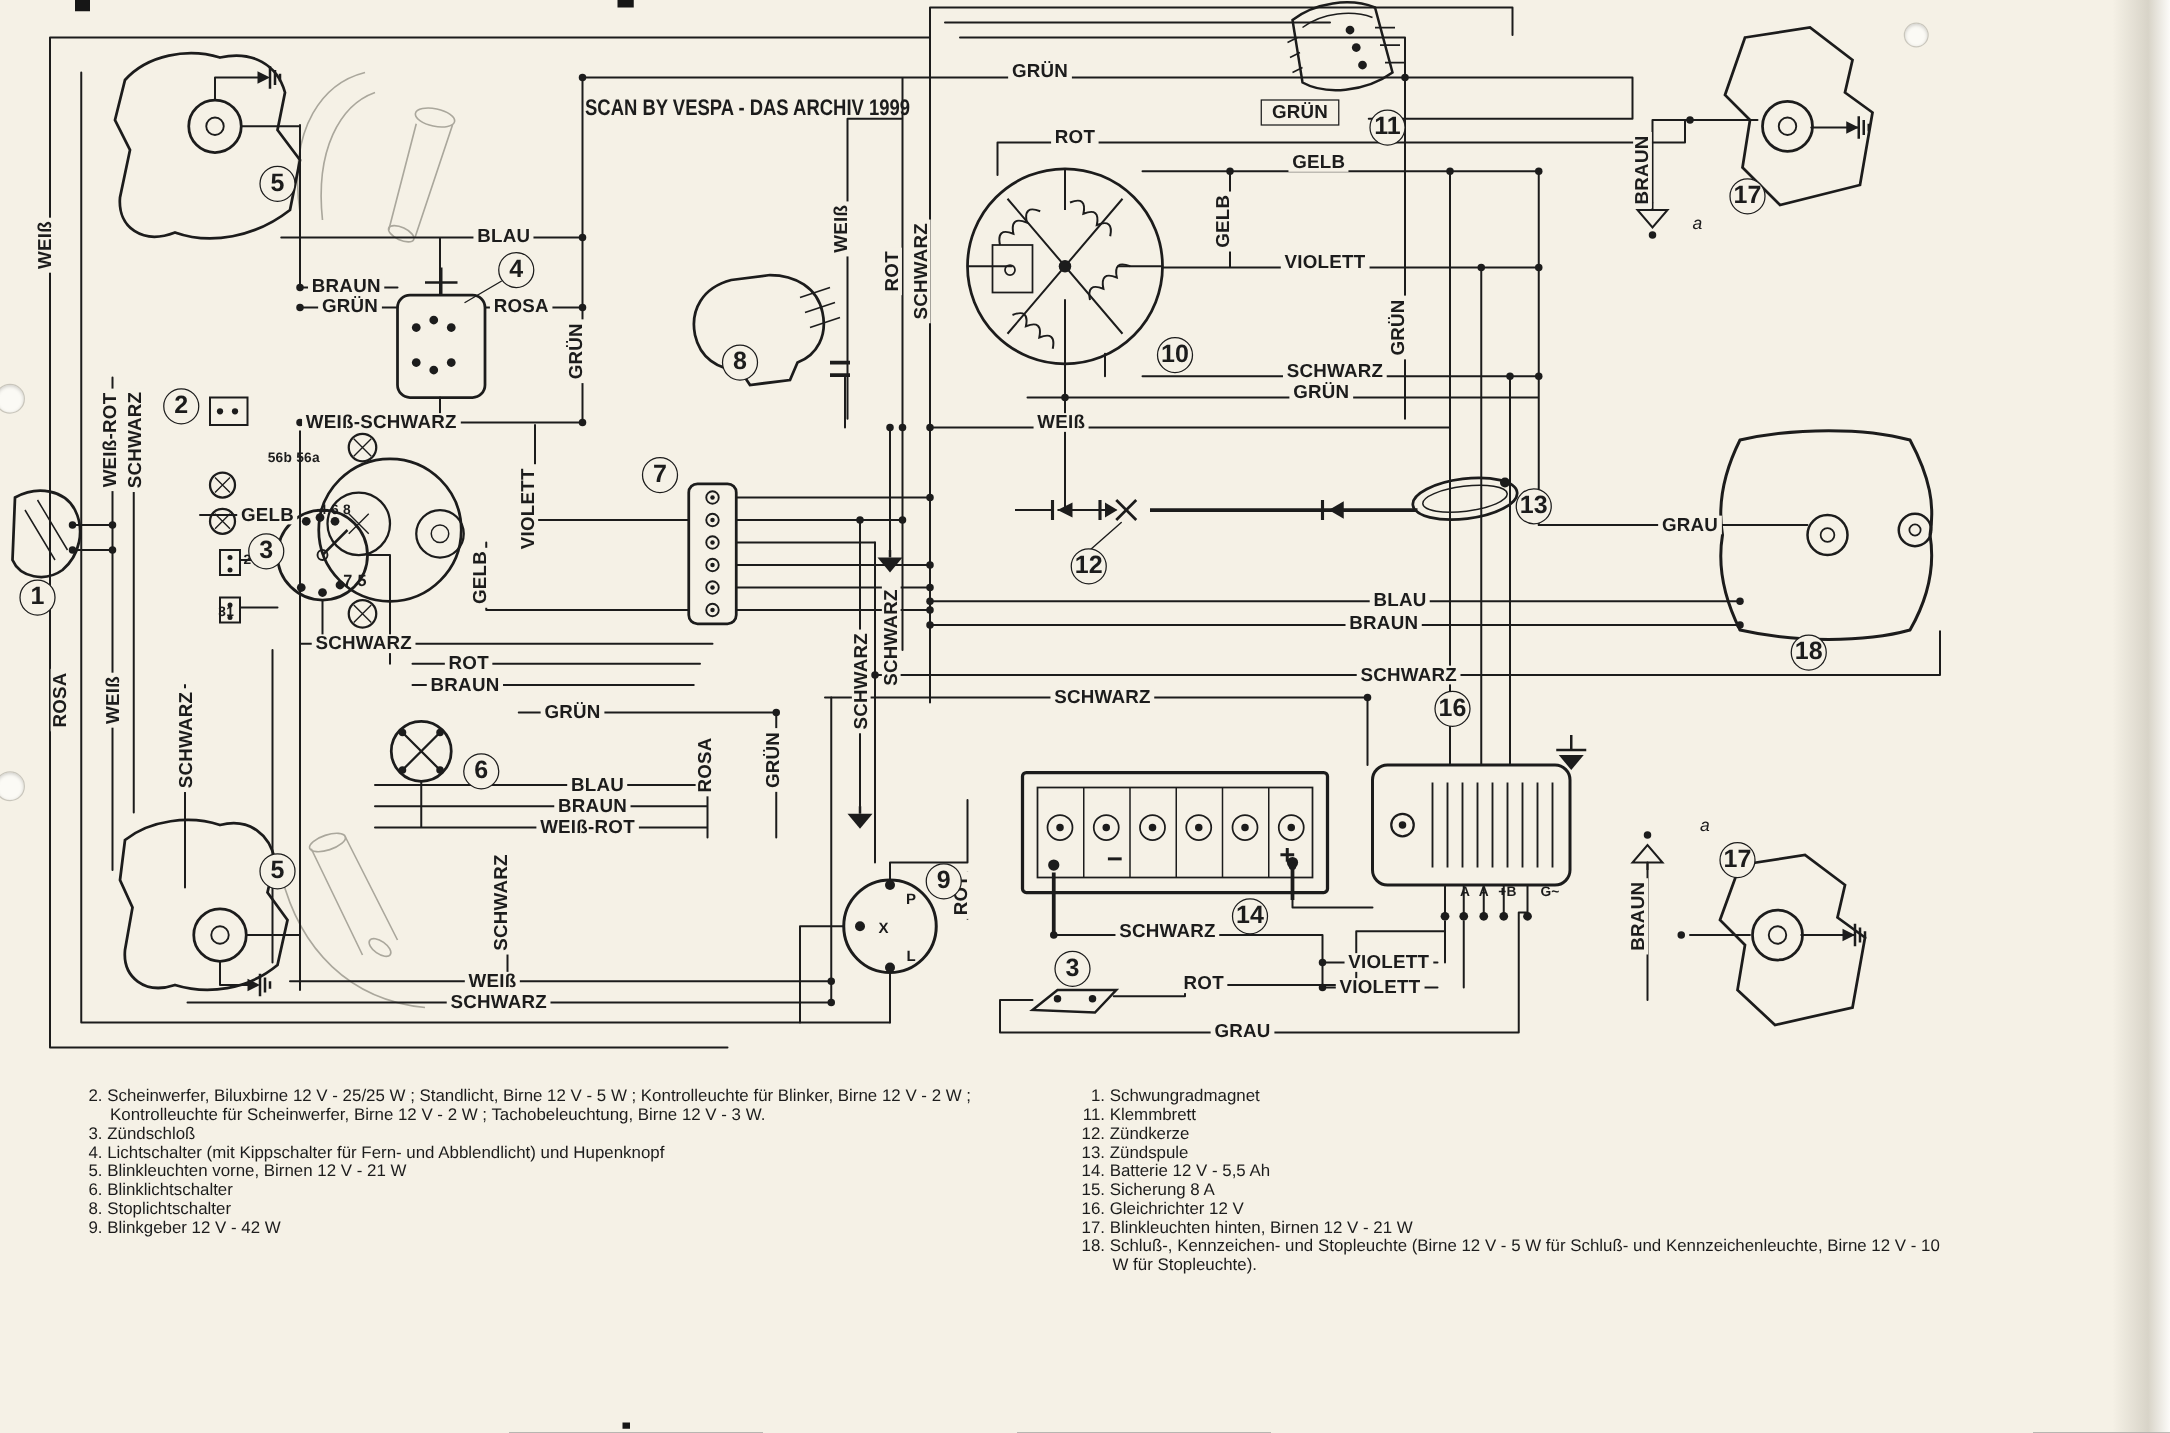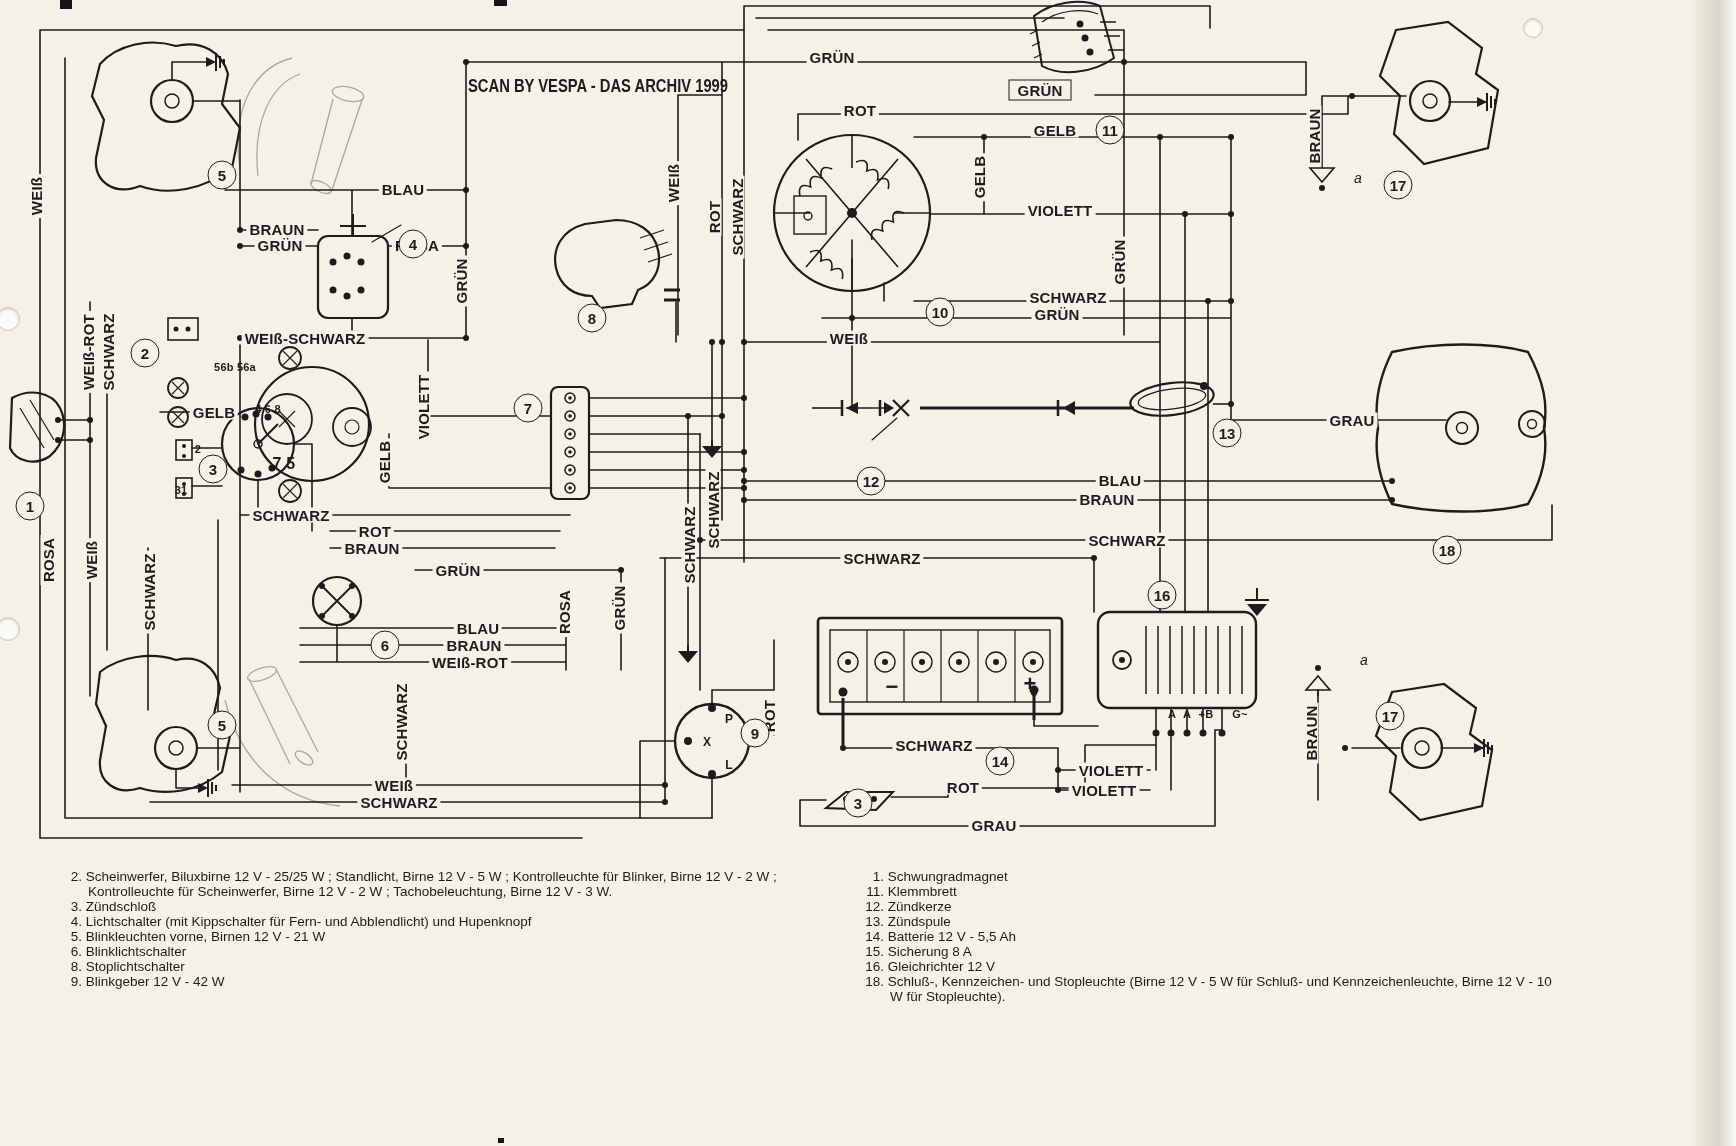--- a/index.html
+++ b/index.html
@@ -8,21 +8,21 @@
         font-family:"Liberation Sans",sans-serif;}
   #wiring{position:absolute;left:0;top:0;color:var(--ink,#1c1c1c);}
   .wlabel{position:absolute;transform:translate(-50%,-50%);font-weight:bold;font-size:15px;
           line-height:1;background:var(--paper,#f5f1e6);padding:0 3px;white-space:nowrap;letter-spacing:.2px;}
   .wlabel.vert{transform:translate(-50%,-50%) rotate(-90deg);}
   .wlabel.t{background:transparent;padding:0;margin-left:16px;}
   .wlabel.boxed{border:1.7px solid var(--ink,#1c1c1c);padding:2px 8px;}
   .wlabel.it{font-style:italic;font-weight:normal;background:transparent;}
   .callout{position:absolute;transform:translate(-50%,-50%);width:27px;height:27px;
            border:1.9px solid var(--ink,#1c1c1c);border-radius:50%;background:var(--paper,#f5f1e6);
-           font-weight:bold;font-size:15px;display:flex;align-items:center;justify-content:center;z-index:3;margin-top:28px;}
+           font-weight:bold;font-size:20px;display:flex;align-items:center;justify-content:center;z-index:3;}
   .title{position:absolute;left:468px;top:76px;font-weight:bold;font-size:18px;white-space:nowrap;
          transform:scaleX(.82);transform-origin:left top;letter-spacing:0;}
   .legend{position:absolute;font-size:13.5px;line-height:15px;}
   .legend-left{left:56px;top:869px;width:792px;}
   .legend-right{left:858px;top:869px;width:702px;}
   .legend-item{padding-left:32px;text-indent:-32px;}
   .lnum{display:inline-block;width:26px;text-align:right;text-indent:0;}
   .hole{position:absolute;border-radius:50%;background:#fbfaf5;border:1px solid #c9c6bc;
         box-shadow:inset 0 1px 3px rgba(0,0,0,.18);}
   .page-edge{position:absolute;top:0;right:0;height:100%;width:46px;pointer-events:none;
@@ -418,21 +418,21 @@
       <div class="wlabel vert" style="left: 713px; top: 510px;">SCHWARZ</div>
       <div class="wlabel vert" style="left: 689px; top: 545px;">SCHWARZ</div>
       <div class="wlabel vert" style="left: 564px; top: 612px;">ROSA</div>
       <div class="wlabel vert" style="left: 619px; top: 608px;">GRÜN</div>
       <div class="wlabel vert" style="left: 401px; top: 722px;">SCHWARZ</div>
       <div class="wlabel vert" style="left: 769px; top: 716px;">ROT</div>
       <div class="wlabel vert" style="left: 1314px; top: 136px;">BRAUN</div>
       <div class="wlabel vert" style="left: 1311px; top: 733px;">BRAUN</div>
       <div class="wlabel t" style="left: 219px; top: 367px; font-size: 11px;">56b 56a</div>
       <div class="wlabel t" style="left: 252px; top: 409px; font-size: 11px;">4 6 8</div>
-      <div class="wlabel t" style="left: 268px; top: 464px; font-size: 16px;">7 5</div>
+      <div class="wlabel t" style="left: 268px; top: 464px; font-size: 13px;">7 5</div>
       <div class="wlabel t" style="left: 182px; top: 449px; font-size: 11px;">2</div>
       <div class="wlabel t" style="left: 165px; top: 490px; font-size: 11px;">31</div>
       <div class="wlabel it" style="left: 1358px; top: 178px; font-size: 14px;">a</div>
       <div class="wlabel it" style="left: 1364px; top: 660px; font-size: 14px;">a</div>
       <div class="wlabel t" style="left: 713px; top: 719px; font-size: 12px;">P</div>
       <div class="wlabel t" style="left: 691px; top: 742px; font-size: 12px;">X</div>
       <div class="wlabel t" style="left: 713px; top: 765px; font-size: 12px;">L</div>
       <div class="wlabel t" style="left: 1156px; top: 714px; font-size: 11px;">A</div>
       <div class="wlabel t" style="left: 1171px; top: 714px; font-size: 11px;">A</div>
       <div class="wlabel t" style="left: 1190px; top: 714px; font-size: 11px;">+B</div>
@@ -473,20 +473,21 @@
       <div class="legend-item"><span class="lnum">9.</span>&nbsp;Blinkgeber 12 V - 42 W</div>
     </div>
 <div class="legend legend-right" id="legend-right">
       <div class="legend-item"><span class="lnum">1.</span>&nbsp;Schwungradmagnet</div>
       <div class="legend-item"><span class="lnum">11.</span>&nbsp;Klemmbrett</div>
       <div class="legend-item"><span class="lnum">12.</span>&nbsp;Zündkerze</div>
       <div class="legend-item"><span class="lnum">13.</span>&nbsp;Zündspule</div>
       <div class="legend-item"><span class="lnum">14.</span>&nbsp;Batterie 12 V - 5,5 Ah</div>
       <div class="legend-item"><span class="lnum">15.</span>&nbsp;Sicherung 8 A</div>
       <div class="legend-item"><span class="lnum">16.</span>&nbsp;Gleichrichter 12 V</div>
+      <div class="legend-item"><span class="lnum">17.</span>&nbsp;Blinkleuchten hinten, Birnen 12 V - 21 W</div>
       <div class="legend-item"><span class="lnum">18.</span>&nbsp;Schluß-, Kennzeichen- und Stopleuchte (Birne 12 V - 5 W für Schluß- und Kennzeichenleuchte, Birne 12 V - 10 W für Stopleuchte).</div>
     </div>
 
 <div class="hole" style="left:-4px;top:307px;width:22px;height:22px;"></div>
 <div class="hole" style="left:-4px;top:617px;width:22px;height:22px;"></div>
 <div class="hole" style="left:1523px;top:18px;width:18px;height:18px;"></div>
 <div class="page-edge"></div>
 
 </div>
 

